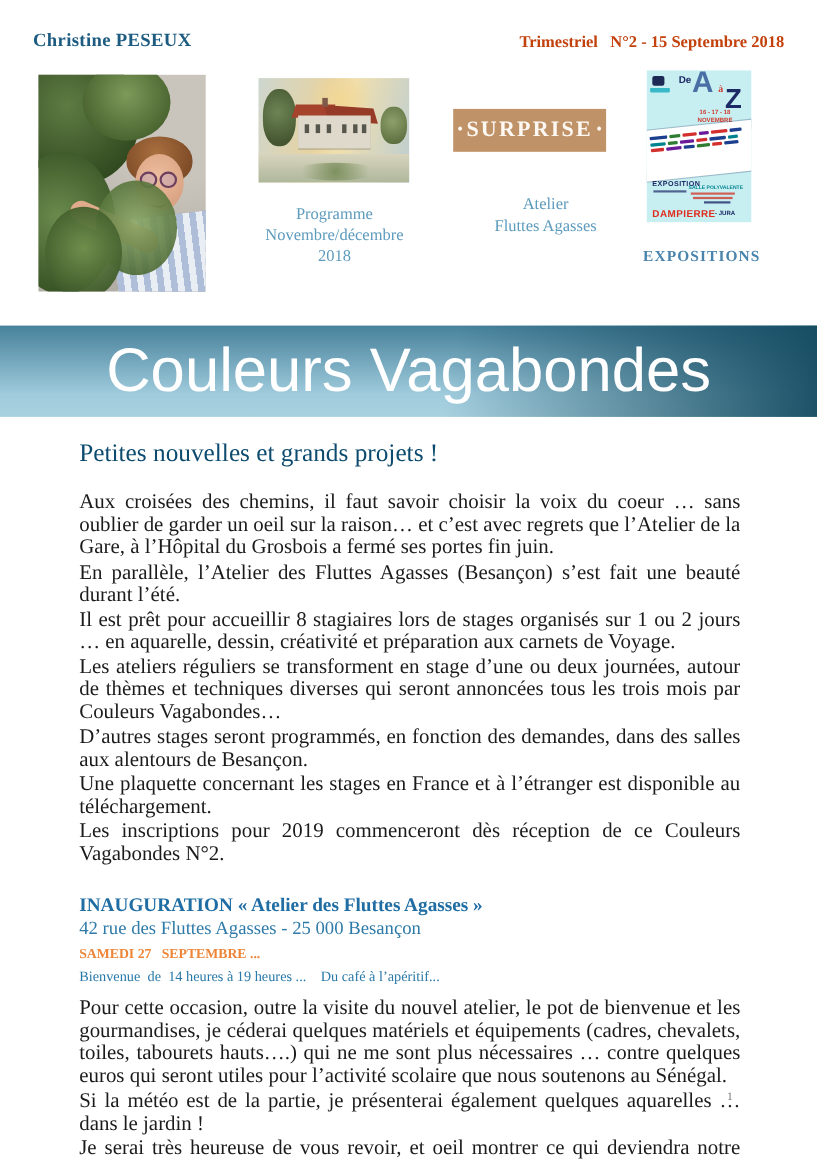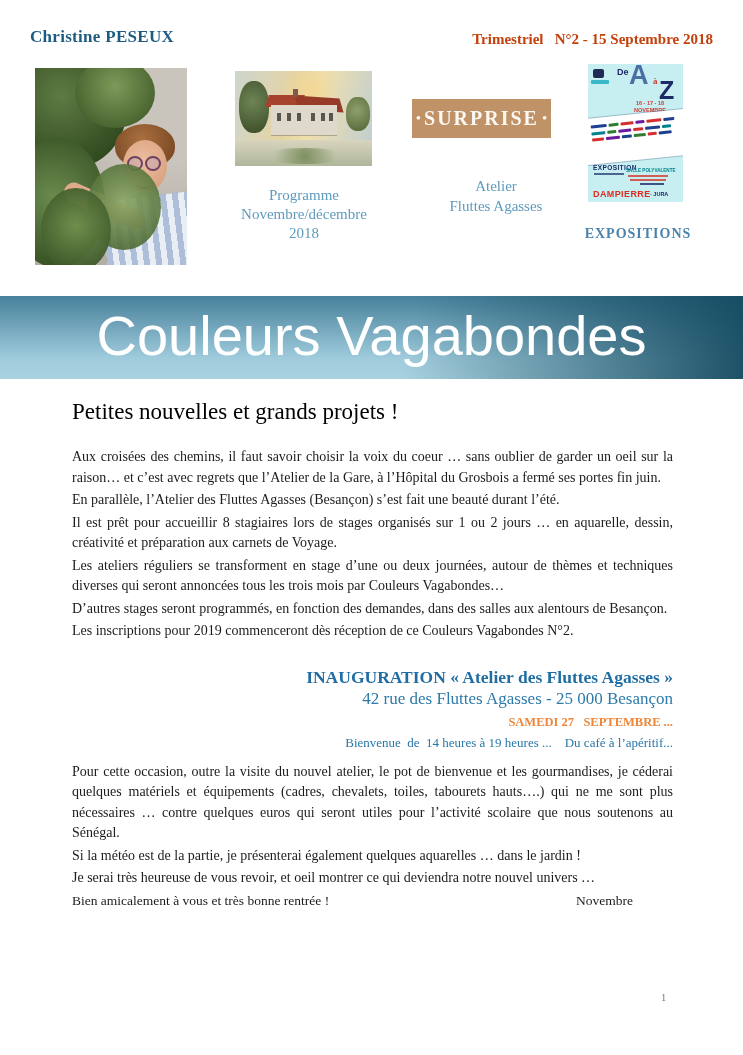--- a/index.html
+++ b/index.html
@@ -96,23 +96,23 @@
   
   .banner{position:absolute;left:0;top:296px;width:743px;height:83px;
           background:linear-gradient(102deg,rgba(16,70,92,0) 55%,rgba(16,70,92,.92) 100%),
                      linear-gradient(to bottom,#47819b 0%,#9fcbdc 75%,#a9d2e0 100%);
           display:flex;align-items:center;justify-content:center;}
   .banner-title{font-family:"Liberation Sans",sans-serif;color:#ffffff;font-size:56px;
                 font-weight:400;letter-spacing:0;line-height:1;padding-bottom:4px;}
 
   
   .article{position:absolute;left:72px;top:398px;width:601px;}
-  .article h2{margin:0 0 21px 0;font-size:23px;font-weight:normal;color:#000000;line-height:28px;}
-  .article p{margin:0 0 2px 0;font-size:14px;line-height:20.5px;text-align:justify;color:#1b1b1b;}
-  .inv{text-align:right;margin-top:24px;}
+  .article h2{margin:0 0 21px 0;font-size:23px;font-weight:normal;color:#0c4a6e;line-height:28px;}
+  .article p{margin:0 0 2px 0;font-size:19px;line-height:20.5px;text-align:justify;color:#1b1b1b;}
+  .inv{text-align:left;margin-top:24px;}
   .inv-title{font-size:17.5px;font-weight:bold;color:#1f6da3;line-height:22px;}
   .inv-addr{font-size:17px;color:#2e7aa8;line-height:22px;}
   .inv-date{font-size:12.5px;font-weight:bold;color:#ed8639;line-height:17px;margin-top:4px;white-space:pre-wrap;}
   .inv-welcome{font-size:13px;font-weight:normal;color:#2878a8;line-height:18px;margin-top:3px;white-space:pre-wrap;}
   .closing{margin-top:10px;}
   .signrow{display:flex;justify-content:space-between;font-size:13.5px;line-height:20.5px;}
   .signrow .sig{margin-right:40px;}
 
   .pagenum{position:absolute;left:661px;top:992px;font-size:10.5px;color:#777;}
 </style>
@@ -196,20 +196,21 @@
     <span class="banner-title">Couleurs Vagabondes</span>
   </div>
 
   <div class="article">
     <h2>Petites nouvelles et grands projets !</h2>
     <p>Aux croisées des chemins, il faut savoir choisir la voix du coeur … sans oublier de garder un oeil sur la raison… et c’est avec regrets que l’Atelier de la Gare, à l’Hôpital du Grosbois a fermé ses portes fin juin.</p>
     <p>En parallèle, l’Atelier des Fluttes Agasses  (Besançon) s’est fait une beauté durant l’été.</p>
     <p>Il est prêt pour accueillir 8 stagiaires lors de stages organisés sur 1 ou 2 jours … en aquarelle, dessin, créativité et préparation aux carnets de Voyage.</p>
     <p>Les ateliers réguliers se transforment en stage d’une ou deux journées, autour de thèmes et techniques diverses qui seront annoncées tous les trois mois par Couleurs Vagabondes…</p>
     <p>D’autres stages seront programmés, en fonction des demandes, dans des salles aux alentours de Besançon.</p>
+    <p>Une plaquette concernant les stages en France et à l’étranger est disponible au téléchargement.</p>
     <p>Les inscriptions pour 2019 commenceront dès réception de ce Couleurs Vagabondes N°2.</p>
 
     <div class="inv">
       <div class="inv-title">INAUGURATION « Atelier des Fluttes Agasses »</div>
       <div class="inv-addr">42 rue des Fluttes Agasses - 25 000 Besançon</div>
       <div class="inv-date">SAMEDI 27   SEPTEMBRE ...</div>
       <div class="inv-welcome">Bienvenue  de  14 heures à 19 heures ...    Du café à l’apéritif...</div>
     </div>
 
     <div class="closing">

